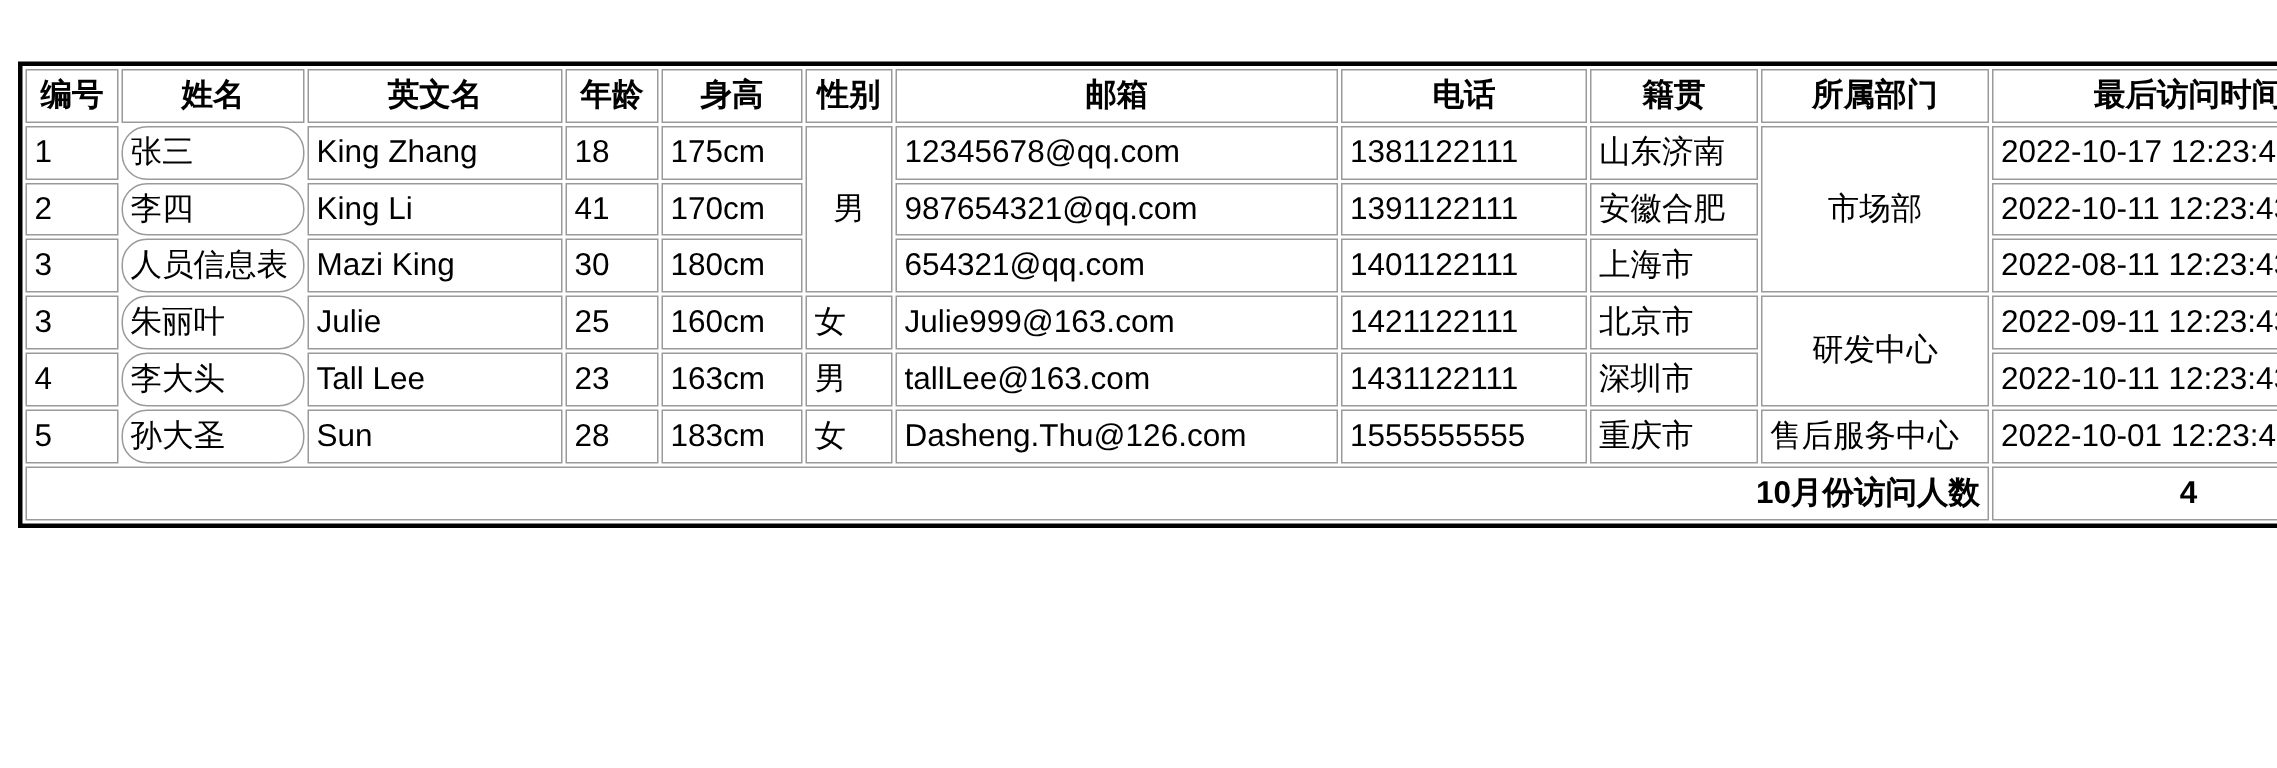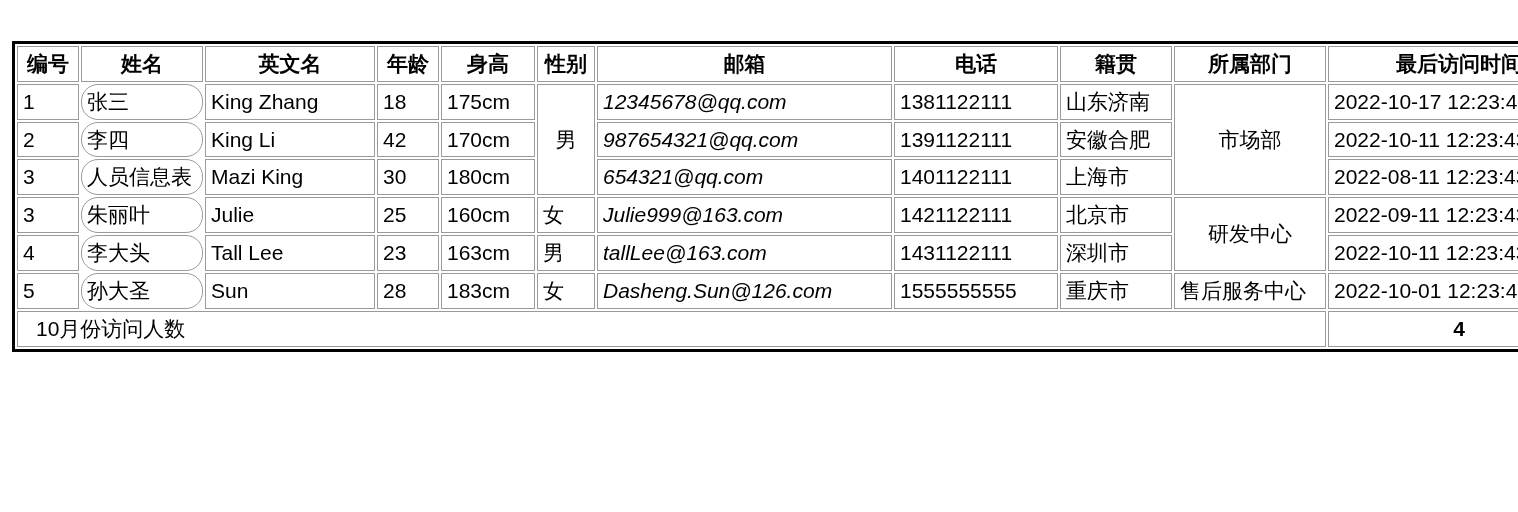--- a/index.html
+++ b/index.html
@@ -80,41 +80,41 @@
   table.info-table td.merged {
     text-align: center;
   }
 
   td.col-id      { width: 50px; }
   td.col-name    { width: 110px; border-radius: 17px; }
   td.col-enname  { width: 158px; }
   td.col-age     { width: 50px; }
   td.col-height  { width: 82px; }
   td.col-gender  { width: 46px; }
-  td.col-email   { width: 283px; font-style: italic; }
+  td.col-email   { width: 283px; }
   td.col-phone   { width: 152px; }
   td.col-native  { width: 100px; }
   td.col-dept    { width: 140px; }
   td.col-visit   { width: 250px; }
 
   th.col-id      { width: 50px; }
   th.col-name    { width: 110px; }
   th.col-enname  { width: 158px; }
   th.col-age     { width: 50px; }
   th.col-height  { width: 82px; }
   th.col-gender  { width: 46px; }
   th.col-email   { width: 283px; }
   th.col-phone   { width: 152px; }
   th.col-native  { width: 100px; }
   th.col-dept    { width: 140px; }
   th.col-visit   { width: 250px; }
 
   tfoot td.summary-label {
-    text-align: left;
-    font-weight: normal;
+    text-align: right;
+    font-weight: bold;
     padding-left: 18px;
   }
   tfoot td.summary-value {
     text-align: center;
     font-weight: bold;
   }
 
   .watermark {
     position: absolute;
     right: 8px;
@@ -177,21 +177,21 @@
           <td class="col-phone">1381122111</td>
           <td class="col-native">山东济南</td>
           <td class="col-dept merged" rowspan="3">市场部</td>
           <td class="col-visit">2022-10-17 12:23:43</td>
         </tr>
 
         <tr>
           <td class="col-id">2</td>
           <td class="col-name">李四</td>
           <td class="col-enname">King Li</td>
-          <td class="col-age">42</td>
+          <td class="col-age">41</td>
           <td class="col-height">170cm</td>
           <td class="col-email">987654321@qq.com</td>
           <td class="col-phone">1391122111</td>
           <td class="col-native">安徽合肥</td>
           <td class="col-visit">2022-10-11 12:23:43</td>
         </tr>
 
         <tr>
           <td class="col-id">3</td>
           <td class="col-name">人员信息表</td>
@@ -231,21 +231,21 @@
           <td class="col-visit">2022-10-11 12:23:43</td>
         </tr>
 
         <tr>
           <td class="col-id">5</td>
           <td class="col-name">孙大圣</td>
           <td class="col-enname">Sun</td>
           <td class="col-age">28</td>
           <td class="col-height">183cm</td>
           <td class="col-gender">女</td>
-          <td class="col-email">Dasheng.Sun@126.com</td>
+          <td class="col-email">Dasheng.Thu@126.com</td>
           <td class="col-phone">1555555555</td>
           <td class="col-native">重庆市</td>
           <td class="col-dept">售后服务中心</td>
           <td class="col-visit">2022-10-01 12:23:43</td>
         </tr>
 
       </tbody>
       <tfoot>
         <tr>
           <td class="summary-label" colspan="10">10月份访问人数</td>

